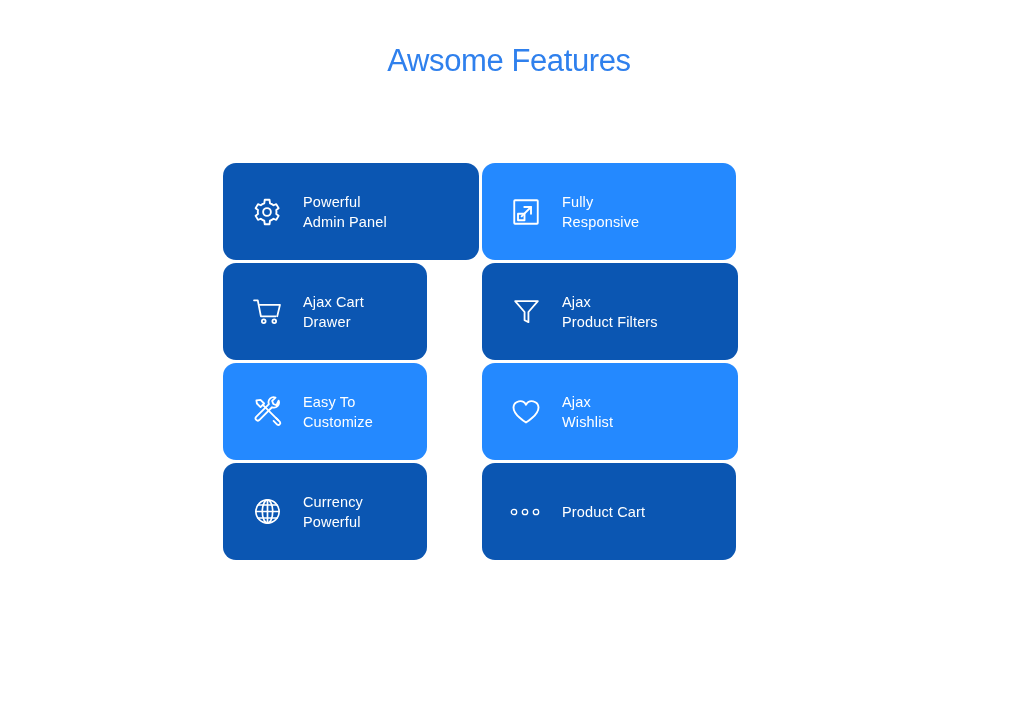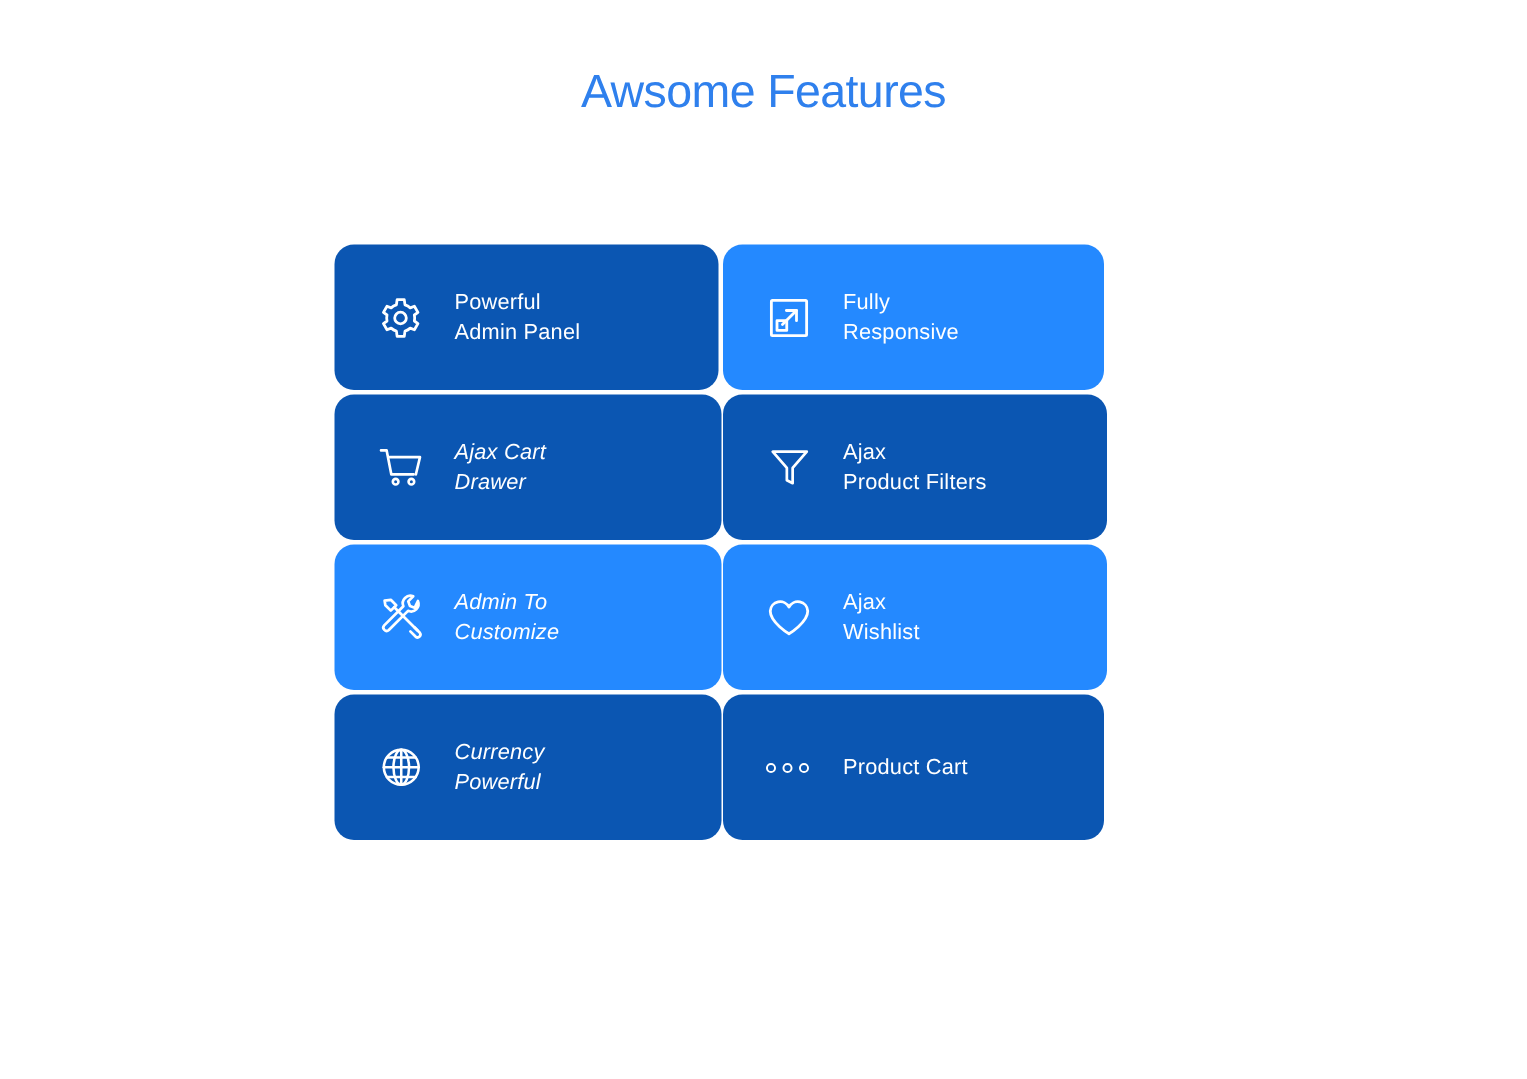--- a/index.html
+++ b/index.html
@@ -96,21 +96,21 @@
     font-size: 14.5px;
     font-weight: 400;
     line-height: 1.38;
     letter-spacing: 0.15px;
     white-space: pre-line;
   }
 
   
   .card.w-a { width: 256px; }
   .card.w-b { width: 254px; }
-  .card.w-c { width: 258px; font-style: italic; }
+  .card.w-c { width: 204px; }
 </style>
 </head>
 <body>
 
 <div id="page">
 
   <div class="header">
     <div class="title">Awsome Features</div>
 
   </div>
@@ -169,21 +169,21 @@
       <span class="card-icon">
         <svg width="31" height="31" viewBox="0 0 24 24" fill="none" stroke="currentColor" stroke-width="1.4" stroke-linecap="round" stroke-linejoin="round">
 
           <path d="M20.6 3.6 a3.9 3.9 0 0 1-5.1 5.1 L5.6 18.6 a1.7 1.7 0 0 1-2.4-2.4 L13.1 6.3 a3.9 3.9 0 0 1 5.1-5.1 l-2.6 2.6 .9 2.4 2.4 .9 z"></path>
 
           <path d="M3.4 3.4 L6.6 3 L9.4 5.8 L6.6 8.6 L3.8 5.8 Z"></path>
           <path d="M8.4 6.8 L20.4 18.8"></path>
           <path d="M18.8 17.2 L21.6 20 a1.5 1.5 0 0 1-2.1 2.1 L16.7 19.3"></path>
         </svg>
       </span>
-      <span class="card-label">Admin To
+      <span class="card-label">Easy To
 Customize</span>
     </div>
 
     <div class="card light w-a">
       <span class="card-icon">
         <svg width="30" height="30" viewBox="0 0 24 24" fill="none" stroke="currentColor" stroke-width="1.5" stroke-linecap="round" stroke-linejoin="round">
           <path d="M12 20.4 C 12 20.4 2 14.4 2 8.3 A5.3 5.3 0 0 1 12 6.2 A5.3 5.3 0 0 1 22 8.3 C22 14.4 12 20.4 12 20.4 Z"></path>
         </svg>
       </span>
       <span class="card-label">Ajax

